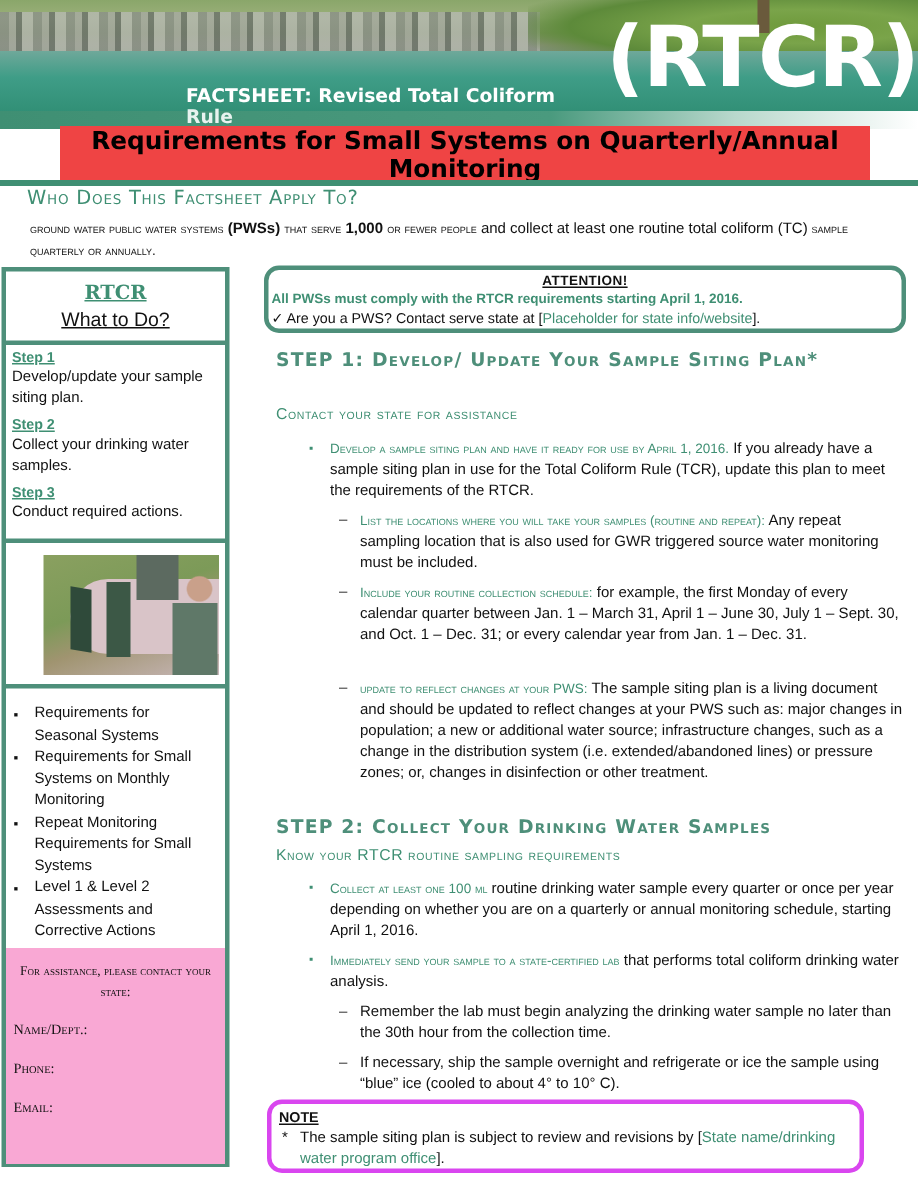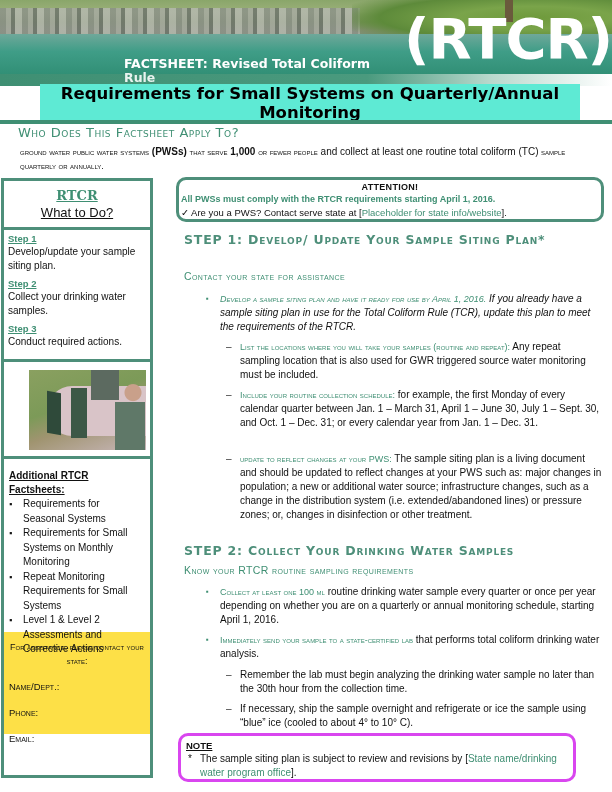--- a/index.html
+++ b/index.html
@@ -37,21 +37,21 @@
     color: #ffffff; font-family: "DejaVu Sans", sans-serif; font-weight: bold; font-size: 12.5px; line-height: 14px;
   }
   .factsheet-title .rule { color: #e8f3ef; }
   .rtcr-big {
     position: absolute; left: 404px; top: 4px;
     color: #ffffff; font-family: "DejaVu Sans", sans-serif; font-weight: bold; font-size: 56px; letter-spacing: -1px; line-height: 70px;
   }
   .main-title {
     position: absolute; left: 40px; top: 84px; width: 540px; text-align: center;
     font-family: "DejaVu Sans", sans-serif; font-weight: bold; font-size: 16.5px; line-height: 19px; color: #000;
-    background: #5eead4;
+    background: #ef4444;
   }
   .green-rule { position: absolute; left: 0; top: 120px; width: 612px; height: 4px; background: #3f8f73; }
 
   .who-heading {
     position: absolute; left: 18px; top: 125px;
     font-family: "DejaVu Sans", sans-serif; font-size: 13px; color: #3f8f73; font-variant: small-caps; letter-spacing: 0.5px;
   }
   .who-text {
     position: absolute; left: 20px; top: 145px; width: 560px;
     font-size: 10px; line-height: 14px; color: #111;
@@ -77,31 +77,31 @@
   .photo .slab { position: absolute; left: 18px; top: 16px; width: 100px; height: 50px; background: #d9c4c8; border-radius: 40px 0 0 40px; }
   .photo .box1 { position: absolute; left: 18px; top: 22px; width: 14px; height: 42px; background: #2f4a3a; transform: skewY(10deg); }
   .photo .box2 { position: absolute; left: 42px; top: 18px; width: 16px; height: 50px; background: #3c5846; }
   .photo .tank { position: absolute; left: 62px; top: 0; width: 28px; height: 30px; background: #5c6a60; }
   .photo .man { position: absolute; left: 86px; top: 10px; width: 30px; height: 70px; background: radial-gradient(circle at 60% 18%, #c9a08a 0 8px, transparent 9px), linear-gradient(180deg, transparent 0 22px, #5f7868 22px); }
   .addl { padding: 10px 6px 0 5px; height: 173px; }
   .addl-head { font-weight: bold; text-decoration: underline; font-size: 10px; line-height: 14px; }
   .addl ul { list-style: none; }
   .addl li { position: relative; padding-left: 14px; font-size: 10px; line-height: 14.5px; }
   .addl li::before { content: "\25AA"; position: absolute; left: 0; top: 0; font-size: 9px; }
-  .assist { background: #fde047; height: 102px; padding: 8px 5px; }
+  .assist { background: #f9a8d4; height: 144px; padding: 8px 5px; font-family: Liberation Serif, serif; }
   .assist .h { text-align: center; font-variant: small-caps; font-size: 9px; line-height: 14px; color: #111; }
   .assist .f { font-variant: small-caps; font-size: 9.5px; line-height: 14px; margin-top: 12px; }
   .assist .f:first-of-type { margin-top: 6px; }
 
   
   .attention {
     position: absolute; left: 176px; top: 177px; width: 428px; height: 45px;
     border: 3px solid #4e8f7a; border-radius: 10px; text-align: center; padding-top: 1px;
   }
-  .attention .a1 { font-size: 9px; font-weight: bold; line-height: 12px; letter-spacing: 0.3px; color: #111; }
+  .attention .a1 { font-size: 9px; font-weight: bold; line-height: 12px; letter-spacing: 0.3px; color: #111; text-decoration: underline; }
   .attention .a2 { font-size: 9px; color: #3f8f73; font-weight: bold; line-height: 13px; text-align: left; padding-left: 2px; }
   .attention .a3 { font-size: 9.5px; line-height: 13px; text-align: left; padding-left: 2px; }
   .green { color: #3f8f73; }
 
   .step-h {
     position: absolute; left: 184px; width: 400px;
     font-family: "DejaVu Sans", sans-serif; font-weight: bold; color: #4e8f7a; font-size: 12.5px; line-height: 16px; letter-spacing: 0.8px;
     font-variant: small-caps;
   }
   .sub-h { position: absolute; left: 184px; font-size: 10.5px; color: #3f8f73; font-variant: small-caps; letter-spacing: 0.4px; }
@@ -162,21 +162,20 @@
   <div class="photo-wrap">
     <div class="photo" title="Technician collecting a water sample at a sampling station">
       <div class="slab"></div>
       <div class="tank"></div>
       <div class="box1"></div>
       <div class="box2"></div>
       <div class="man"></div>
     </div>
   </div>
   <div class="addl">
-    <div class="addl-head">Additional RTCR Factsheets:</div>
     <ul>
       <li>Requirements for Seasonal Systems</li>
       <li>Requirements for Small Systems on Monthly Monitoring</li>
       <li>Repeat Monitoring Requirements for Small Systems</li>
       <li>Level 1 &amp; Level 2 Assessments and Corrective Actions</li>
     </ul>
   </div>
   <div class="assist">
     <div class="h">For assistance, please contact your state:</div>
     <div class="f">Name/Dept.:</div>
@@ -187,21 +186,21 @@
 
 <div class="attention">
   <div class="a1">ATTENTION!</div>
   <div class="a2">All PWSs must comply with the RTCR requirements starting April 1, 2016.</div>
   <div class="a3"><span>✓ Are you a PWS? Contact serve state at [</span><span class="green">Placeholder for state info/website</span><span>].</span></div>
 </div>
 
 <div class="step-h" style="top:232px;">STEP 1: Develop/ Update Your Sample Siting Plan*</div>
 <div class="sub-h" style="top:270px;">Contact your state for assistance</div>
 
-<div class="blk bullet" style="left:220px; top:292px; width:380px;font-style:italic;">
+<div class="blk bullet" style="left:220px; top:292px; width:380px;">
   <span class="lead">Develop a sample siting plan and have it ready for use by April 1, 2016.</span><span> If you already have a sample siting plan in use for the Total Coliform Rule (TCR), update this plan to meet the requirements of the RTCR.</span>
 </div>
 <div class="blk dash" style="left:240px; top:340px; width:362px;">
   <span class="lead">List the locations where you will take your samples (routine and repeat):</span><span> Any repeat sampling location that is also used for GWR triggered source water monitoring must be included.</span>
 </div>
 <div class="blk dash" style="left:240px; top:388px; width:362px;">
   <span class="lead">Include your routine collection schedule:</span><span> for example, the first Monday of every calendar quarter between Jan. 1 – March 31, April 1 – June 30, July 1 – Sept. 30, and Oct. 1 – Dec. 31; or every calendar year from Jan. 1 – Dec. 31.</span>
 </div>
 <div class="blk dash" style="left:240px; top:452px; width:362px;">
   <span class="lead">update to reflect changes at your PWS:</span><span> The sample siting plan is a living document and should be updated to reflect changes at your PWS such as: major changes in population; a new or additional water source; infrastructure changes, such as a change in the distribution system (i.e. extended/abandoned lines) or pressure zones; or, changes in disinfection or other treatment.</span>

